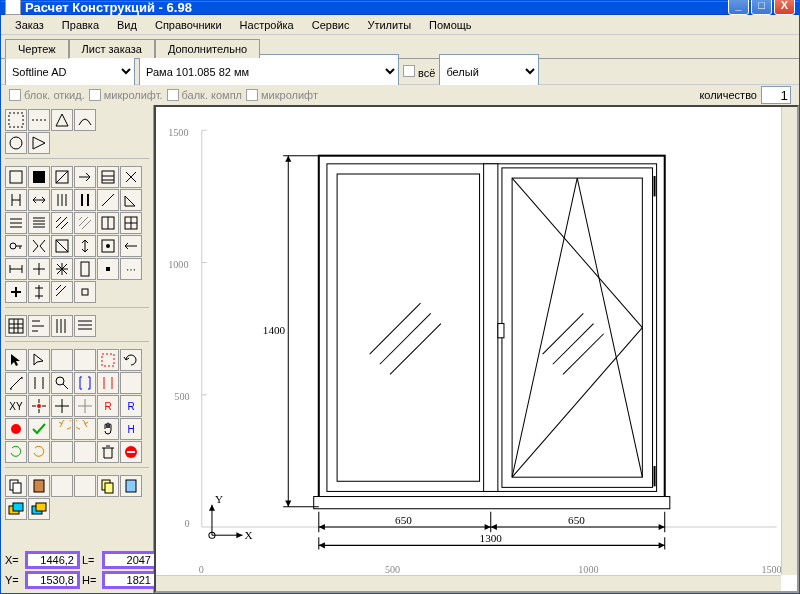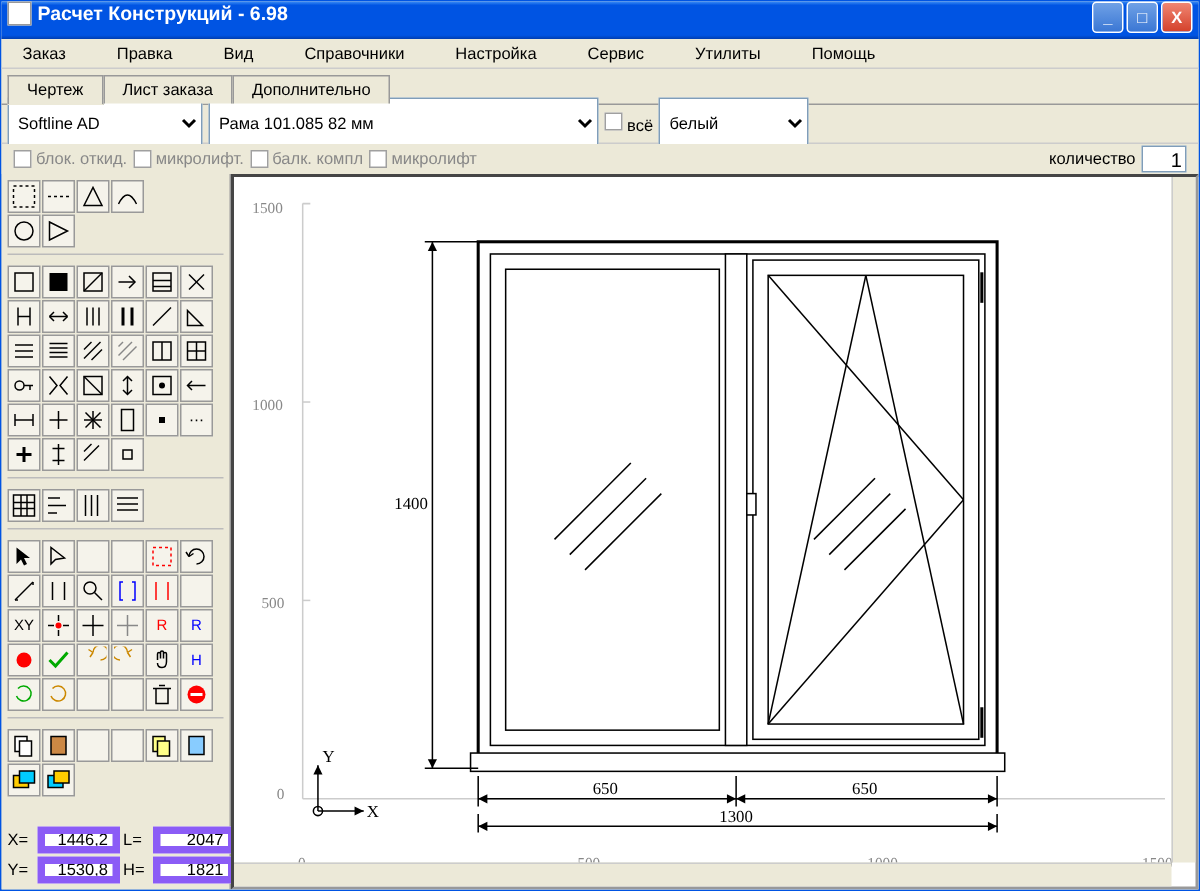--- a/index.html
+++ b/index.html
@@ -1,44 +1,44 @@
 <!DOCTYPE html>
 <html><head>
 <meta charset="utf-8">
 <style>
 * { box-sizing: border-box; margin: 0; padding: 0; }
 body { font-family: Tahoma, sans-serif; font-size: 11px; background: #ece9d8; overflow: hidden; }
 .window { width: 800px; height: 594px; border: 1px solid #0054e3; background: #ece9d8; display: flex; flex-direction: column; }
-.titlebar { height: 25px; background: linear-gradient(to bottom, #3b8df5 0%, #0054e3 10%, #0054e3 90%, #003db0 100%); display: flex; align-items: flex-start; padding: 0 4px; color: white; font-weight: bold; font-size: 13px; }
+.titlebar { height: 14px; background: linear-gradient(to bottom, #3b8df5 0%, #0054e3 10%, #0054e3 90%, #003db0 100%); display: flex; align-items: flex-end; padding: 0 4px; color: white; font-weight: bold; font-size: 13px; }
 .titlebar-icon { width: 16px; height: 16px; margin-right: 4px; background: #fff; border: 1px solid #999; }
 .titlebar-title { flex: 1; }
 .win-btns { display: flex; gap: 2px; }
 .win-btn { width: 21px; height: 21px; border: 1px solid #fff; border-radius: 3px; display: flex; align-items: center; justify-content: center; font-weight: bold; font-size: 11px; cursor: pointer; }
 .win-min, .win-max { background: linear-gradient(#6fa1e6, #3b77d4); color: #fff; }
 .win-close { background: linear-gradient(#f08672, #d4412b); color: #fff; }
-.menubar { height: 20px; background: #ece9d8; display: flex; align-items: center; padding: 0 6px; gap: 18px; border-bottom: 1px solid #ccc; }
+.menubar { height: 20px; background: #ece9d8; display: flex; align-items: center; padding: 0 6px; gap: 2px; border-bottom: 1px solid #ccc; }
 .menu-item { padding: 2px 8px; cursor: pointer; }
 .tabbar { height: 24px; background: #ece9d8; display: flex; align-items: flex-end; padding: 0 4px; border-bottom: 1px solid #999; }
 .tab { padding: 3px 12px; border: 1px solid #999; border-bottom: none; background: #ece9d8; margin-right: 0; cursor: pointer; position: relative; }
 .tab.active { background: #ece9d8; top: 1px; border-bottom: 1px solid #ece9d8; }
 .toolbar-row { height: 26px; background: #ece9d8; display: flex; align-items: center; padding: 2px 4px; gap: 4px; border-bottom: 1px solid #ccc; }
 .dropdown { height: 35px; border: 1px solid #7f9db9; background: #fff; font-size: 11px; padding: 0 2px; }
 .checkrow { display: flex; align-items: center; gap: 4px; padding: 2px 8px; height: 20px; background: #ece9d8; color: #888; }
 .checkrow label { display: flex; align-items: center; gap: 3px; }
 .qtylabel { margin-left: auto; color: #000; }
 .qtyinput { width: 30px; height: 18px; border: 1px solid #7f9db9; text-align: right; padding-right: 2px; }
 .main { flex: 1; display: flex; overflow: hidden; }
 .toolbox { width: 153px; background: #ece9d8; border-right: 1px solid #999; padding: 4px; display: flex; flex-direction: column; gap: 2px; }
 .tool-grid { display: grid; grid-template-columns: repeat(6, 22px); gap: 1px; }
 .tool-grid.cols4 { grid-template-columns: repeat(4, 22px); }
 .tool-btn { width: 22px; height: 22px; border: 1px solid #999; background: #f5f3eb; display: flex; align-items: center; justify-content: center; cursor: pointer; font-size: 10px; overflow: hidden; }
 .tool-btn svg { width: 18px; height: 18px; }
 .sep { height: 4px; border-top: 1px solid #bbb; margin: 2px 0; }
 .coords { margin-top: auto; display: grid; grid-template-columns: 18px 55px 18px 55px; gap: 2px; align-items: center; font-size: 11px; }
-.coords input { height: 18px; border: 5px solid #8b5cf6; text-align: right; padding-right: 3px; font-size: 11px; }
+.coords input { height: 18px; border: 3px solid #8b5cf6; text-align: right; padding-right: 3px; font-size: 11px; }
 .canvas-area { flex: 1; background: #fff; border: 2px inset #999; position: relative; overflow: hidden; }
 .canvas-svg { width: 100%; height: 100%; }
 .scrollbar-v { position: absolute; right: 0; top: 0; bottom: 16px; width: 16px; background: #ece9d8; border-left: 1px solid #ccc; }
 .scrollbar-h { position: absolute; bottom: 0; left: 0; right: 16px; height: 16px; background: #ece9d8; border-top: 1px solid #ccc; }
 .dim-text { font-family: Tahoma; font-size: 11px; fill: #000; }
 .axis-text { font-family: Tahoma; font-size: 10px; fill: #888; }
 .checkbox-d { width: 12px; height: 12px; border: 1px solid #a0a0a0; background: #fff; display: inline-block; }
 </style>
 </head>
 <body>

